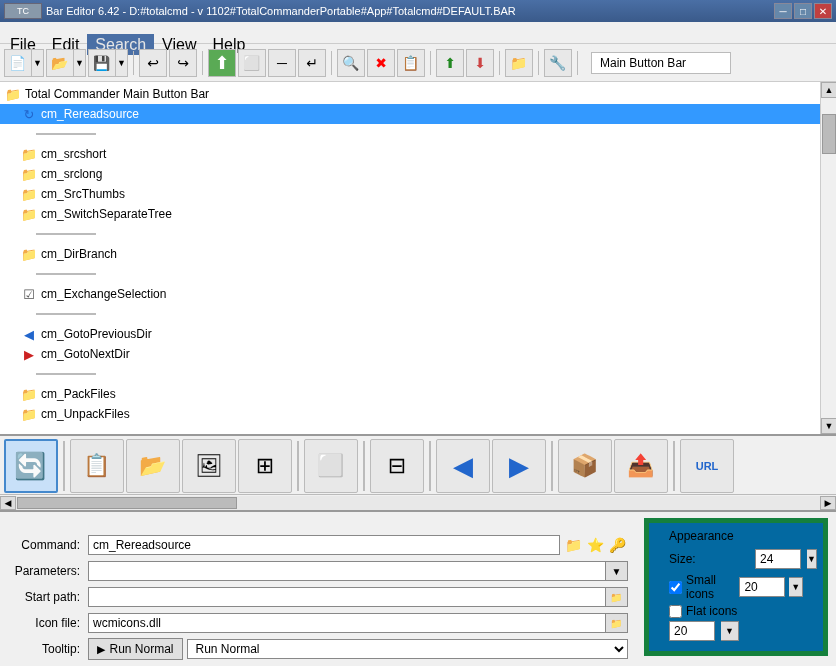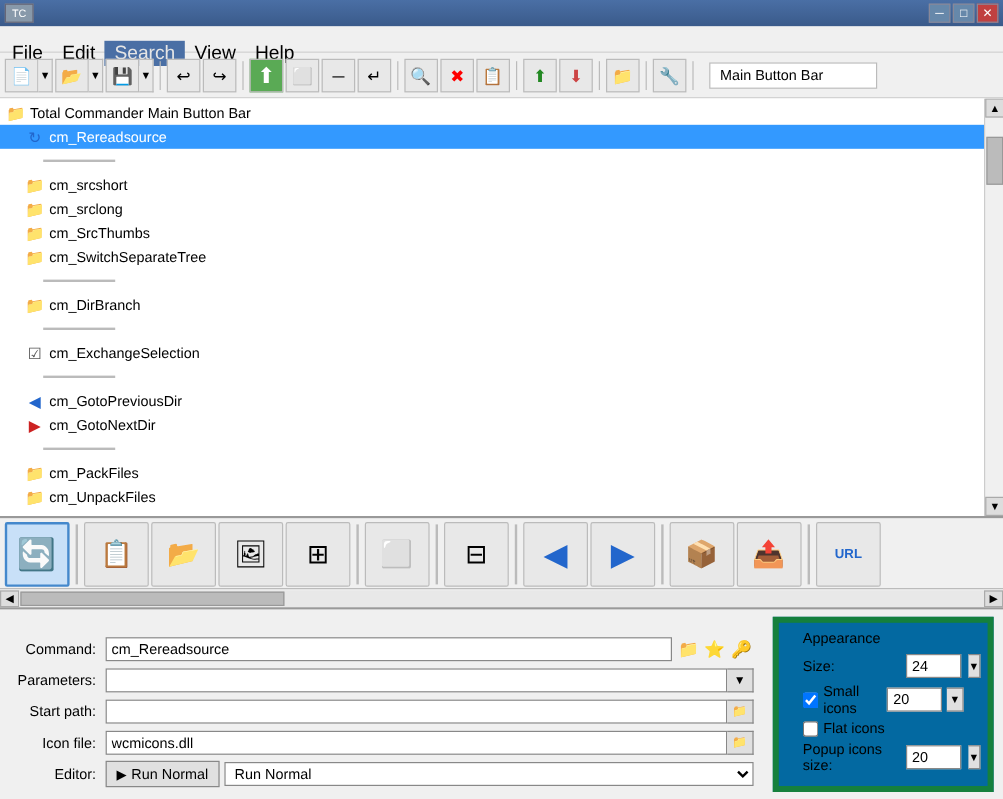--- a/index.html
+++ b/index.html
@@ -10,21 +10,21 @@
       background: linear-gradient(to bottom, #4a6fa5, #3a5a8a);
       color: white;
       height: 22px;
       display: flex;
       align-items: center;
       justify-content: space-between;
       padding: 0 4px;
       user-select: none;
     }
     .title-bar-left { display: flex; align-items: center; gap: 4px; }
-    .title-icon { width: 24px; height: 16px; background: #8899aa; border: 1px solid #667; font-size: 9px; display: flex; align-items: center; justify-content: center; color: white; }
+    .title-icon { width: 38px; height: 16px; background: #8899aa; border: 1px solid #667; font-size: 9px; display: flex; align-items: center; justify-content: center; color: white; }
     .title-text { font-size: 11px; font-weight: normal; }
     .title-controls { display: flex; gap: 2px; }
     .title-btn { width: 18px; height: 16px; background: #6688aa; border: 1px solid #889; color: white; font-size: 10px; display: flex; align-items: center; justify-content: center; cursor: pointer; }
     .title-btn.close { background: #c04040; }
 
     
     .menu-bar {
       background: #f0f0f0;
       height: 22px;
       display: flex;
@@ -218,20 +218,21 @@
 
     
     .icon-folder { color: #d4a000; }
   </style>
 </head>
 <body>
 
 <div class="title-bar">
   <div class="title-bar-left">
     <div class="title-icon">TC</div>
+    <span class="title-text">Bar Editor 6.42 - D:#totalcmd - v 1102#TotalCommanderPortable#App#Totalcmd#DEFAULT.BAR</span>
   </div>
   <div class="title-controls">
     <div class="title-btn">─</div>
     <div class="title-btn">□</div>
     <div class="title-btn close">✕</div>
   </div>
 </div>
 
 <div class="menu-bar">
   <div class="menu-item">File</div>
@@ -442,21 +443,21 @@
         <div class="prop-btn-right">📁</div>
       </div>
 
       <div class="prop-row">
         <span class="prop-label">Icon file:</span>
         <input class="prop-input" type="text" value="wcmicons.dll" style="">
         <div class="prop-btn-right">📁</div>
       </div>
 
       <div class="prop-row">
-        <span class="prop-label">Editor:</span>
+        <span class="prop-label">Tooltip:</span>
         <div class="tooltip-run-btn">
           <span class="run-icon">▶</span>
           <span>Run Normal</span>
         </div>
         <select class="tooltip-select">
           <option>Run Normal</option>
           <option>Run Minimized</option>
           <option>Run Maximized</option>
         </select>
       </div>
@@ -480,21 +481,20 @@
           <div class="app-select-btn">▼</div>
         </div>
 
 
         <div class="check-row">
           <input type="checkbox" style="">
           <span class="check-label">Flat icons</span>
         </div>
 
         <div class="app-row">
-          <span class="app-label">Popup icons size:</span>
           <input class="app-input" type="text" value="20" style="">
           <div class="app-select-btn">▼</div>
         </div>
       </div>
     </div>
   </div>
 
 </div>
 
 </body></html>

